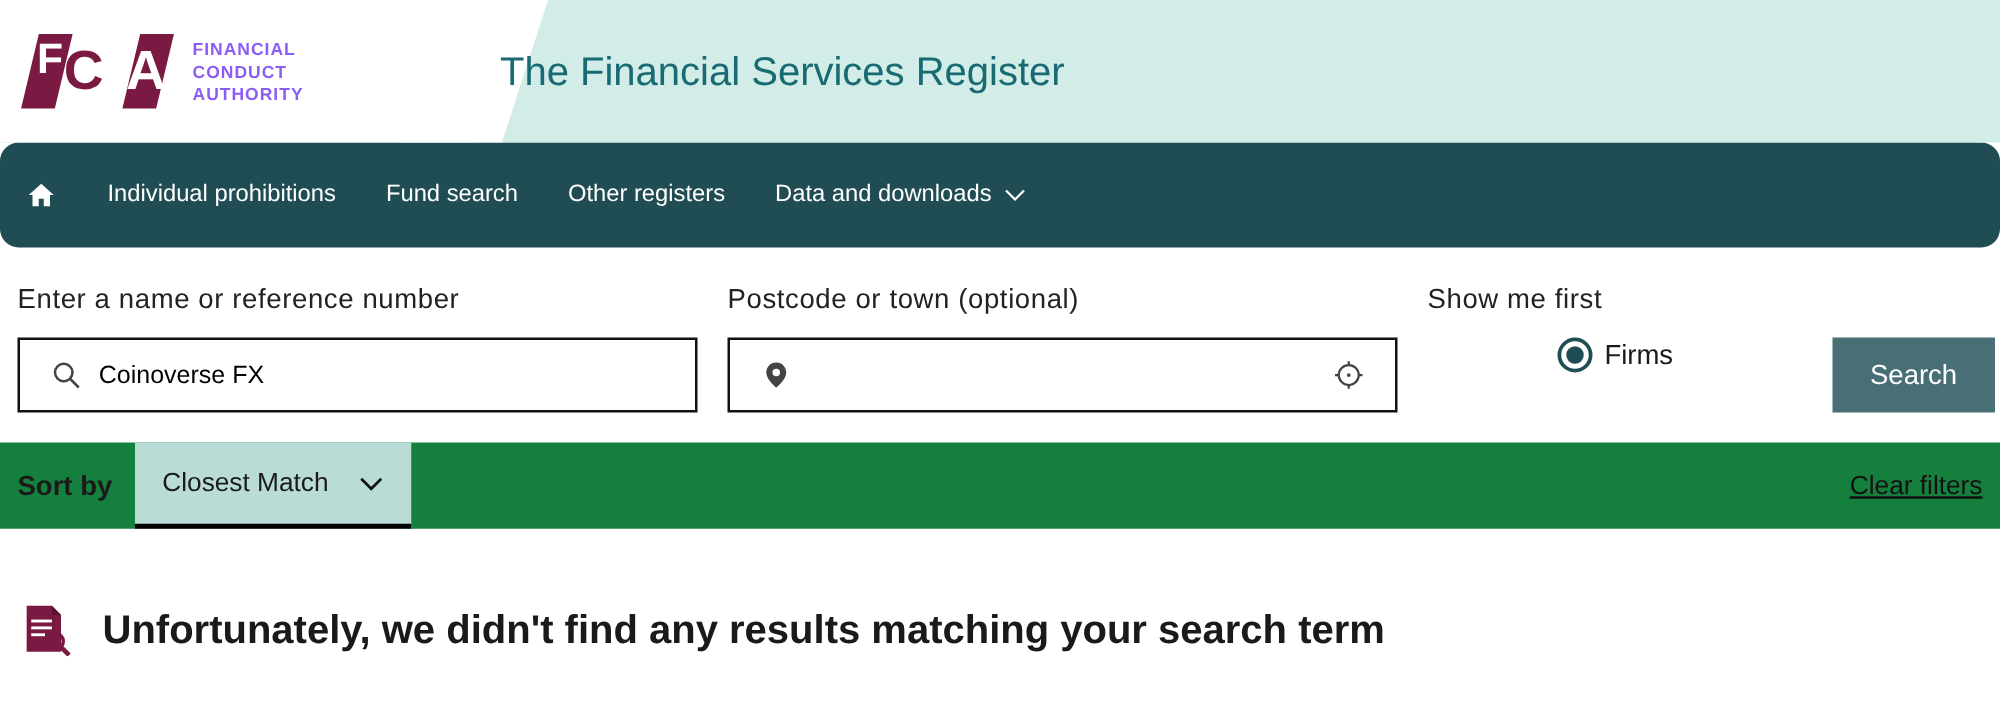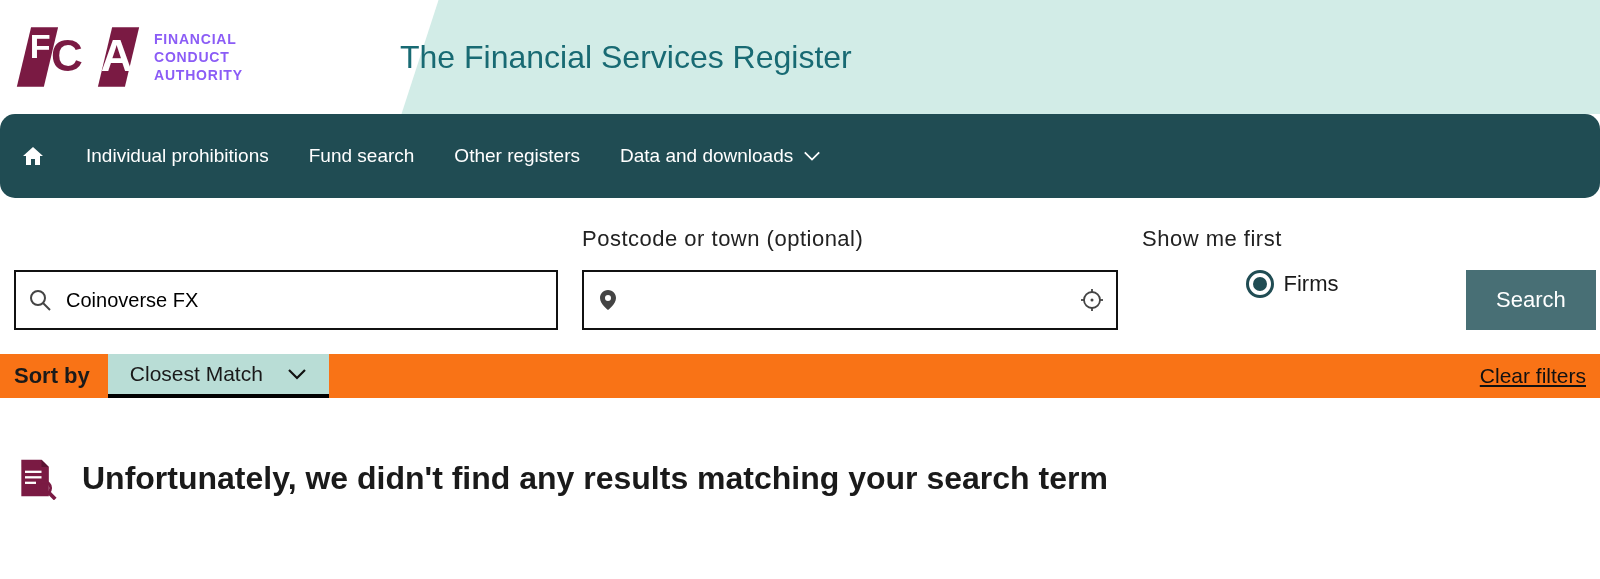--- a/index.html
+++ b/index.html
@@ -99,21 +99,21 @@
     font-size: 22px;
     letter-spacing: 0.5px;
     margin-bottom: 18px;
     color: #222;
   }
   .input-box {
     border: 2px solid #111;
     height: 60px;
     display: flex;
     align-items: center;
-    padding: 0 12px;
+    padding: 0 25px;
     gap: 14px;
   }
   .input-box input {
     border: none;
     outline: none;
     font-size: 20px;
     flex: 1;
     height: 100%;
     background: transparent;
   }
@@ -162,22 +162,22 @@
     cursor: pointer;
   }
 
   .icon-sm { width: 24px; height: 24px; }
   .icon-search { stroke: #444; stroke-width: 2; fill: none; }
   .icon-pin { fill: #444; }
   .icon-target { stroke: #444; stroke-width: 1.8; fill: none; }
 
   
   .sort-bar {
-    background: #f97316;
-    height: 44px;
+    background: #15803d;
+    height: 69px;
     display: flex;
     align-items: stretch;
     padding: 0 14px;
   }
   .sort-label {
     font-size: 22px;
     font-weight: 700;
     display: flex;
     align-items: center;
     margin-right: 18px;
@@ -259,20 +259,21 @@
   <a class="nav-link">
     <span>Data and downloads</span>
     <svg class="nav-chevron" viewBox="0 0 20 12">
       <polyline points="2,2 10,10 18,2"></polyline>
     </svg>
   </a>
 </div>
 
 <div class="search-section">
   <div class="search-block name-block">
+    <label>Enter a name or reference number</label>
     <div class="input-box">
       <svg class="icon-sm icon-search" viewBox="0 0 24 24">
         <circle cx="10" cy="10" r="7"></circle>
           <line x1="15" y1="15" x2="22" y2="22"></line>
       </svg>
       <input type="text" value="Coinoverse FX" style="">
     </div>
   </div>
 
   <div class="search-block postcode-block">

